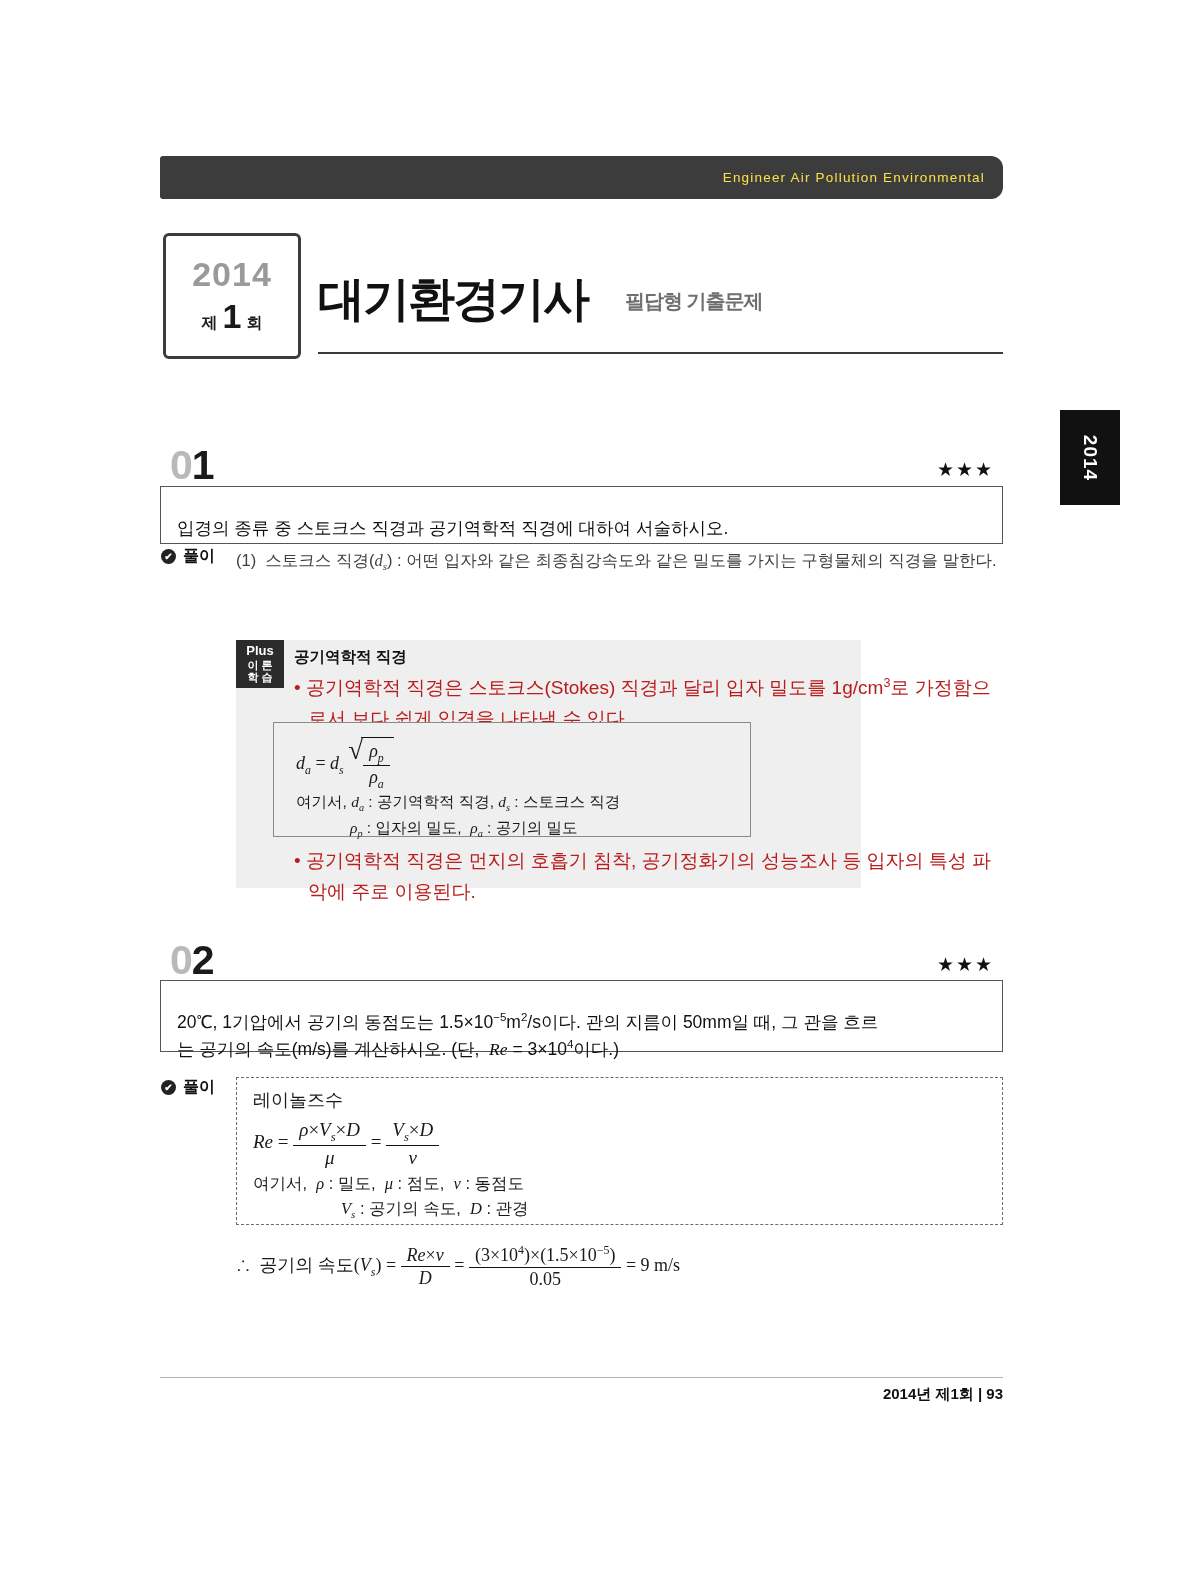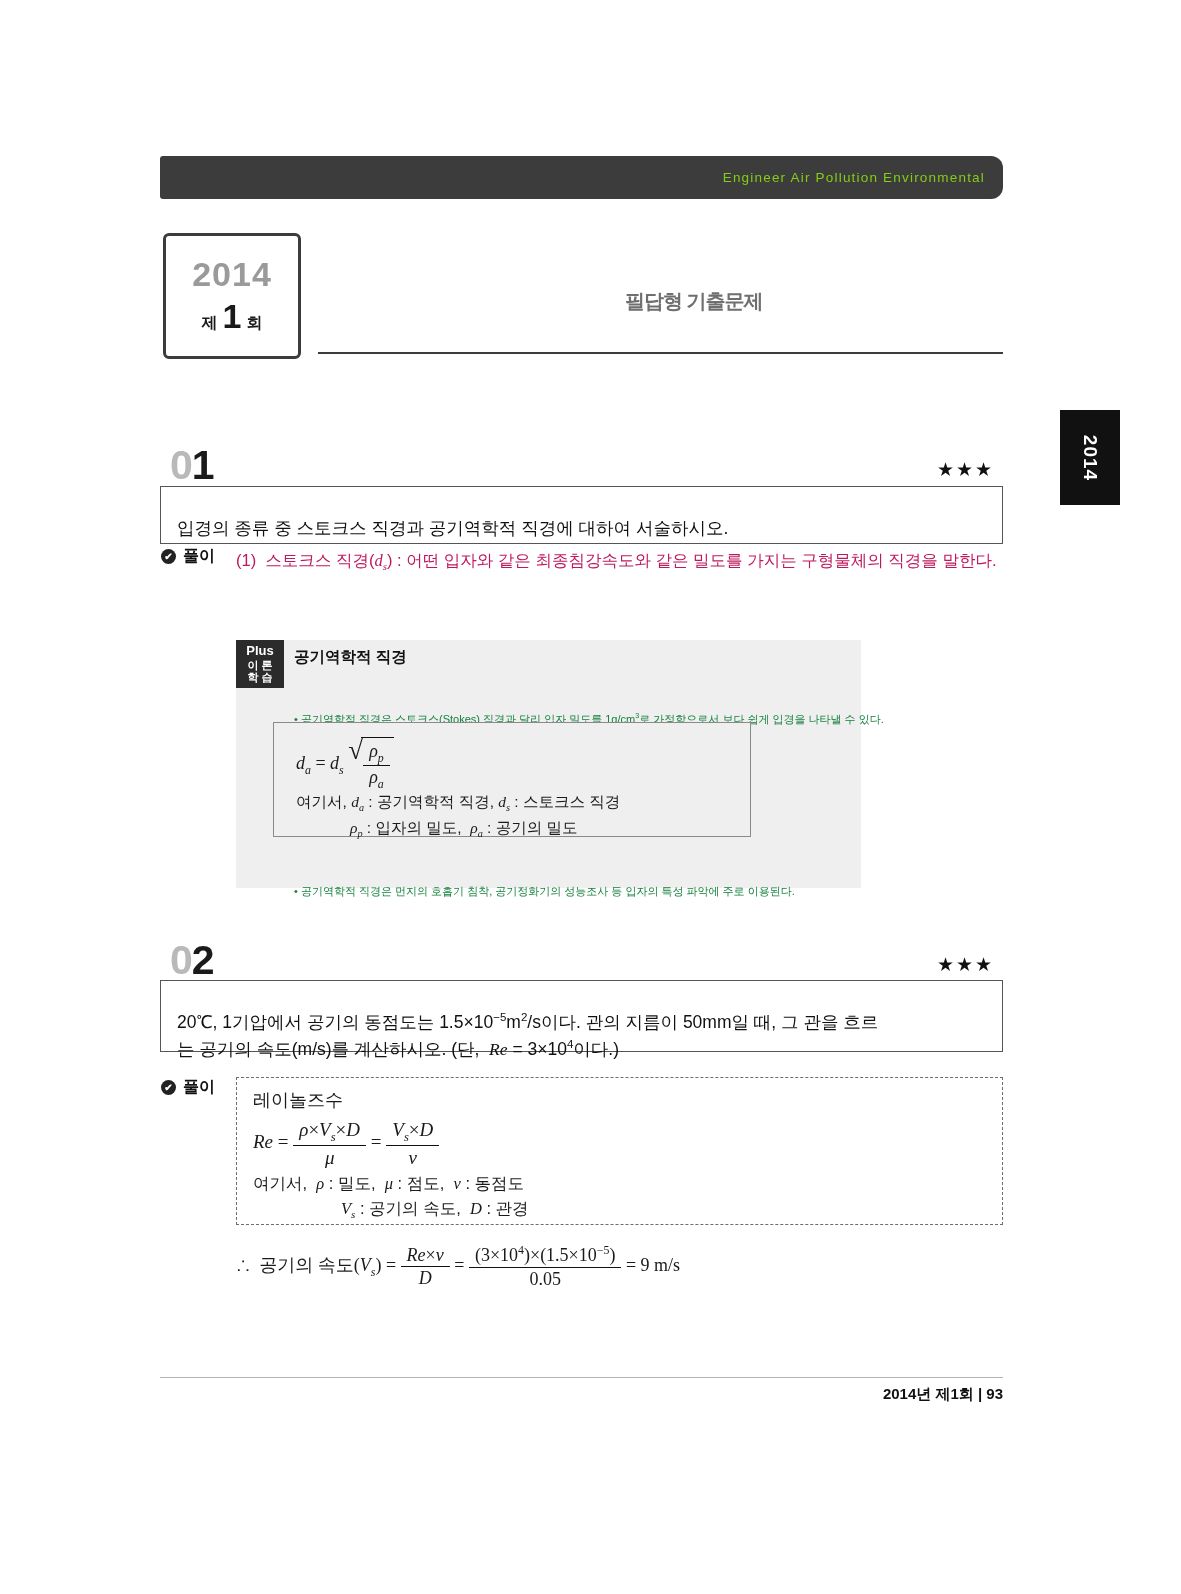--- a/index.html
+++ b/index.html
@@ -10,21 +10,21 @@
   }
   .page{position:relative;width:1181px;height:1594px;}
 
   
   .header-bar{
     position:absolute;left:160px;top:156px;width:843px;height:43px;
     background:#3c3c3c;border-radius:3px 12px 12px 3px;
     display:flex;align-items:center;justify-content:flex-end;
   }
   .header-bar .hdr-text{
-    color:#84cc16;font-size:13.5px;letter-spacing:1.2px;
+    color:#fde047;font-size:13.5px;letter-spacing:1.2px;
     padding-right:18px;font-family:"Liberation Sans", sans-serif;
   }
 
   
   .title-box{
     position:absolute;left:163px;top:233px;width:132px;height:120px;
     border:3px solid #3c3c3c;border-radius:6px;background:#fff;
     display:flex;flex-direction:column;align-items:center;justify-content:center;
   }
   .title-box .year{
@@ -81,41 +81,41 @@
   .solve{
     position:absolute;display:flex;align-items:center;gap:7px;
     font-size:16px;font-weight:bold;color:#111;
   }
   .solve .chk{
     display:inline-block;width:15px;height:15px;border-radius:50%;
     background:#222;color:#fff;font-size:10px;line-height:15px;text-align:center;
   }
 
   .body-text{
-    position:absolute;font-size:16.5px;line-height:1.75;color:#be185d;
+    position:absolute;font-size:16.5px;line-height:1.75;color:#404040;
   }
   .ind{padding-left:26px;text-indent:-26px;}
 
   
   .plus-box{
     position:absolute;left:236px;top:640px;width:625px;height:248px;
     background:#efefef;box-sizing:border-box;
   }
   .plus-badge{
     position:absolute;left:0;top:0;width:48px;height:48px;background:#2b2b2b;color:#fff;
     display:flex;flex-direction:column;align-items:center;justify-content:center;
     font-size:11px;font-weight:bold;line-height:1.15;
   }
   .plus-badge .p1{font-size:13px;}
   .plus-title{
     position:absolute;left:58px;top:7px;font-size:15.5px;font-weight:bold;color:#111;
   }
   .plus-li{
-    position:absolute;font-size:11px;line-height:1.62;color:#15803d;
-    padding-left:14px;text-indent:-14px;margin-top:37px;
+    position:absolute;font-size:19px;line-height:1.62;color:#b91c1c;
+    padding-left:14px;text-indent:-14px;
   }
   .formula-box{
     position:absolute;left:273px;top:722px;width:478px;height:115px;
     border:1px solid #8a8a8a;background:#efefef;box-sizing:border-box;
   }
 
   
   .mi{font-family:"Liberation Serif", serif;font-style:italic;}
   .mr{font-family:"Liberation Serif", serif;font-style:normal;}
   .sup{font-size:.66em;vertical-align:super;}
@@ -156,20 +156,21 @@
   </div>
 
   <div class="title-box">
     <div class="year">2014</div>
     <div class="round">
       <span class="sm">제</span>
       <span class="big">1</span>
       <span class="sm">회</span>
     </div>
   </div>
+  <div class="main-title">대기환경기사</div>
   <div class="sub-title">필답형 기출문제</div>
   <div class="title-rule"></div>
 
   <div class="side-tab">
     <span>2014</span>
   </div>
 
   <div class="qnum" style="left:170px;top:442px;">
     <span class="zero">0</span><span class="dig">1</span>
   </div>

